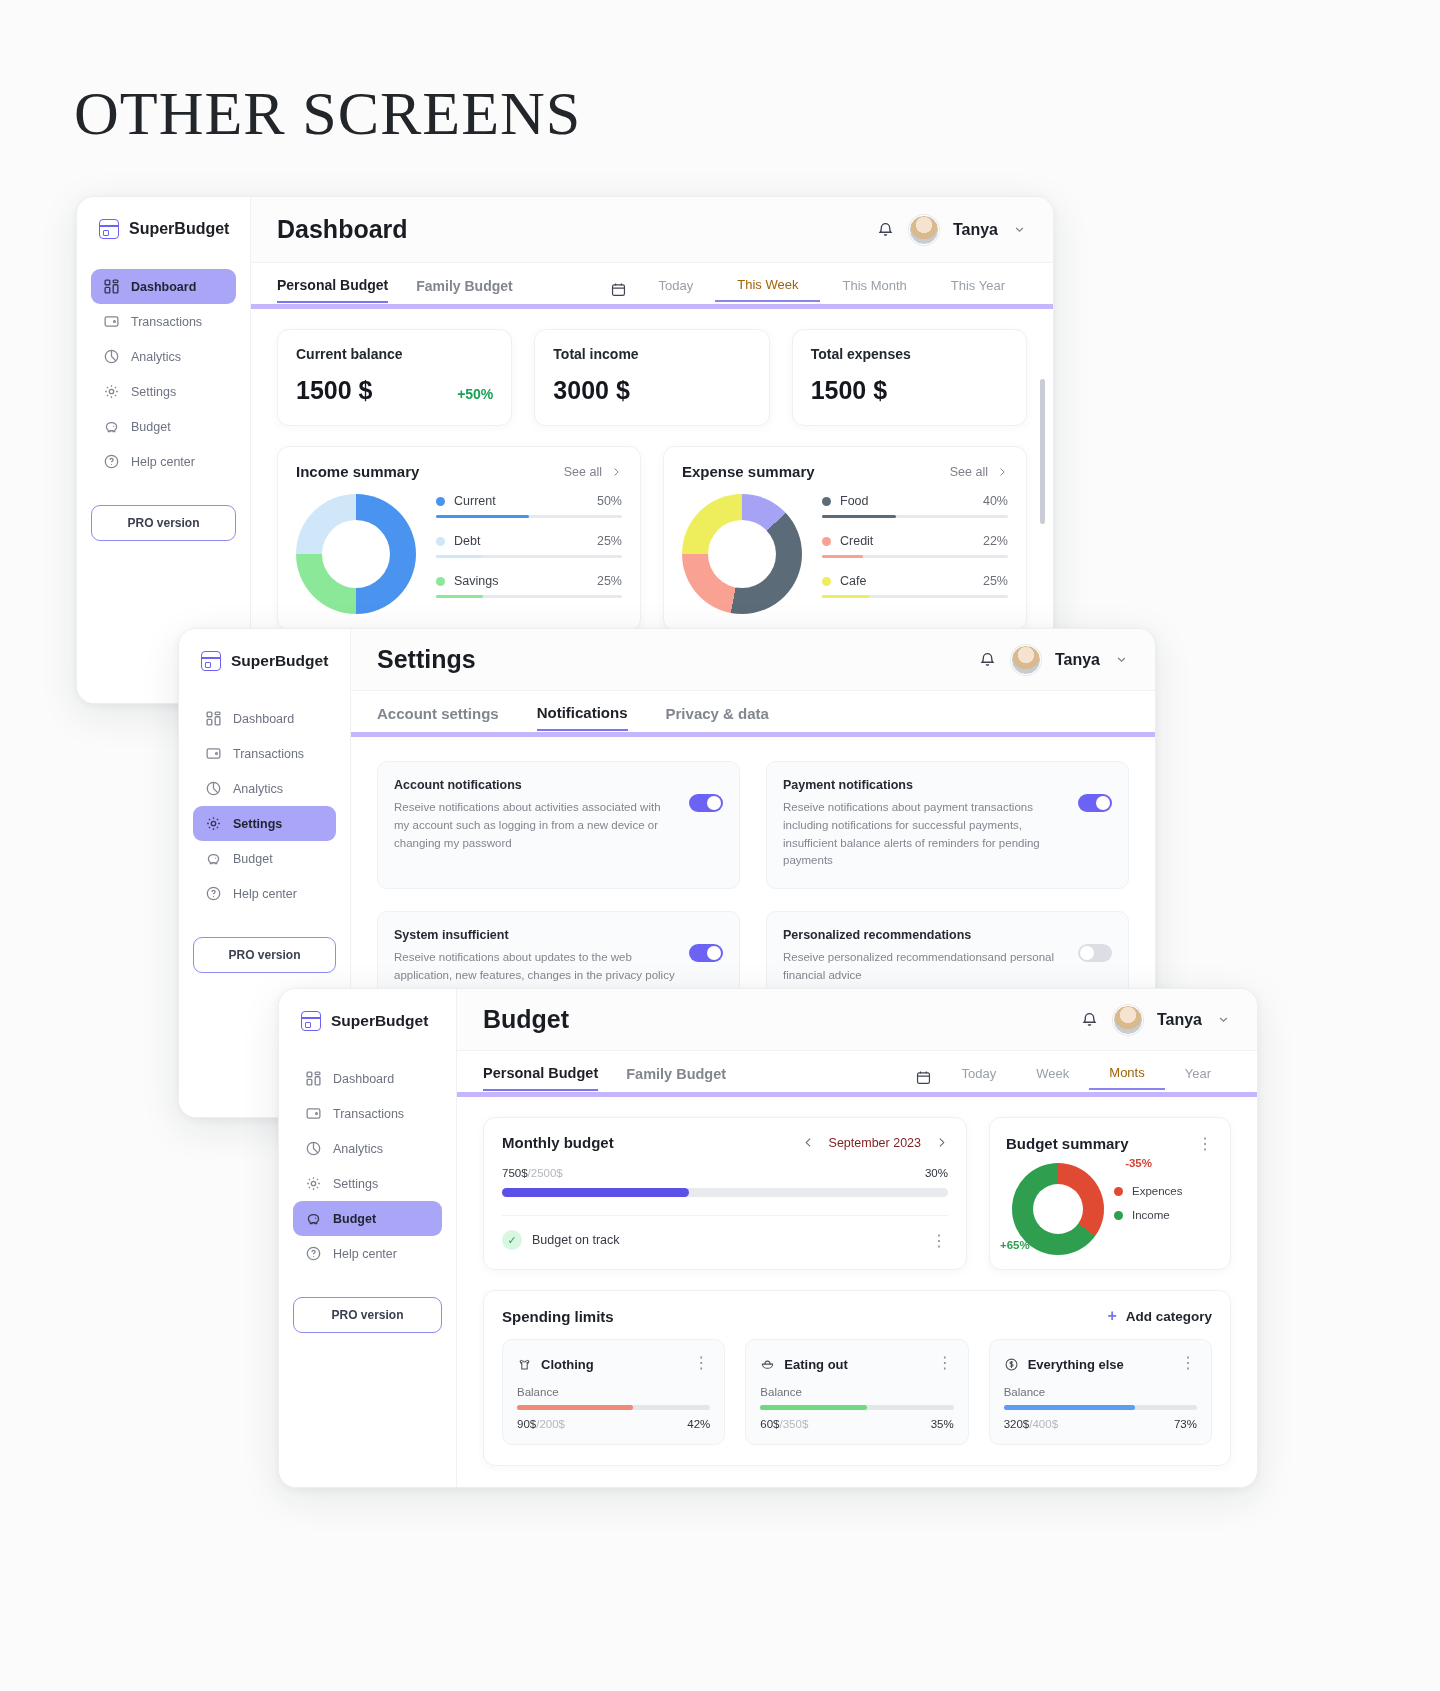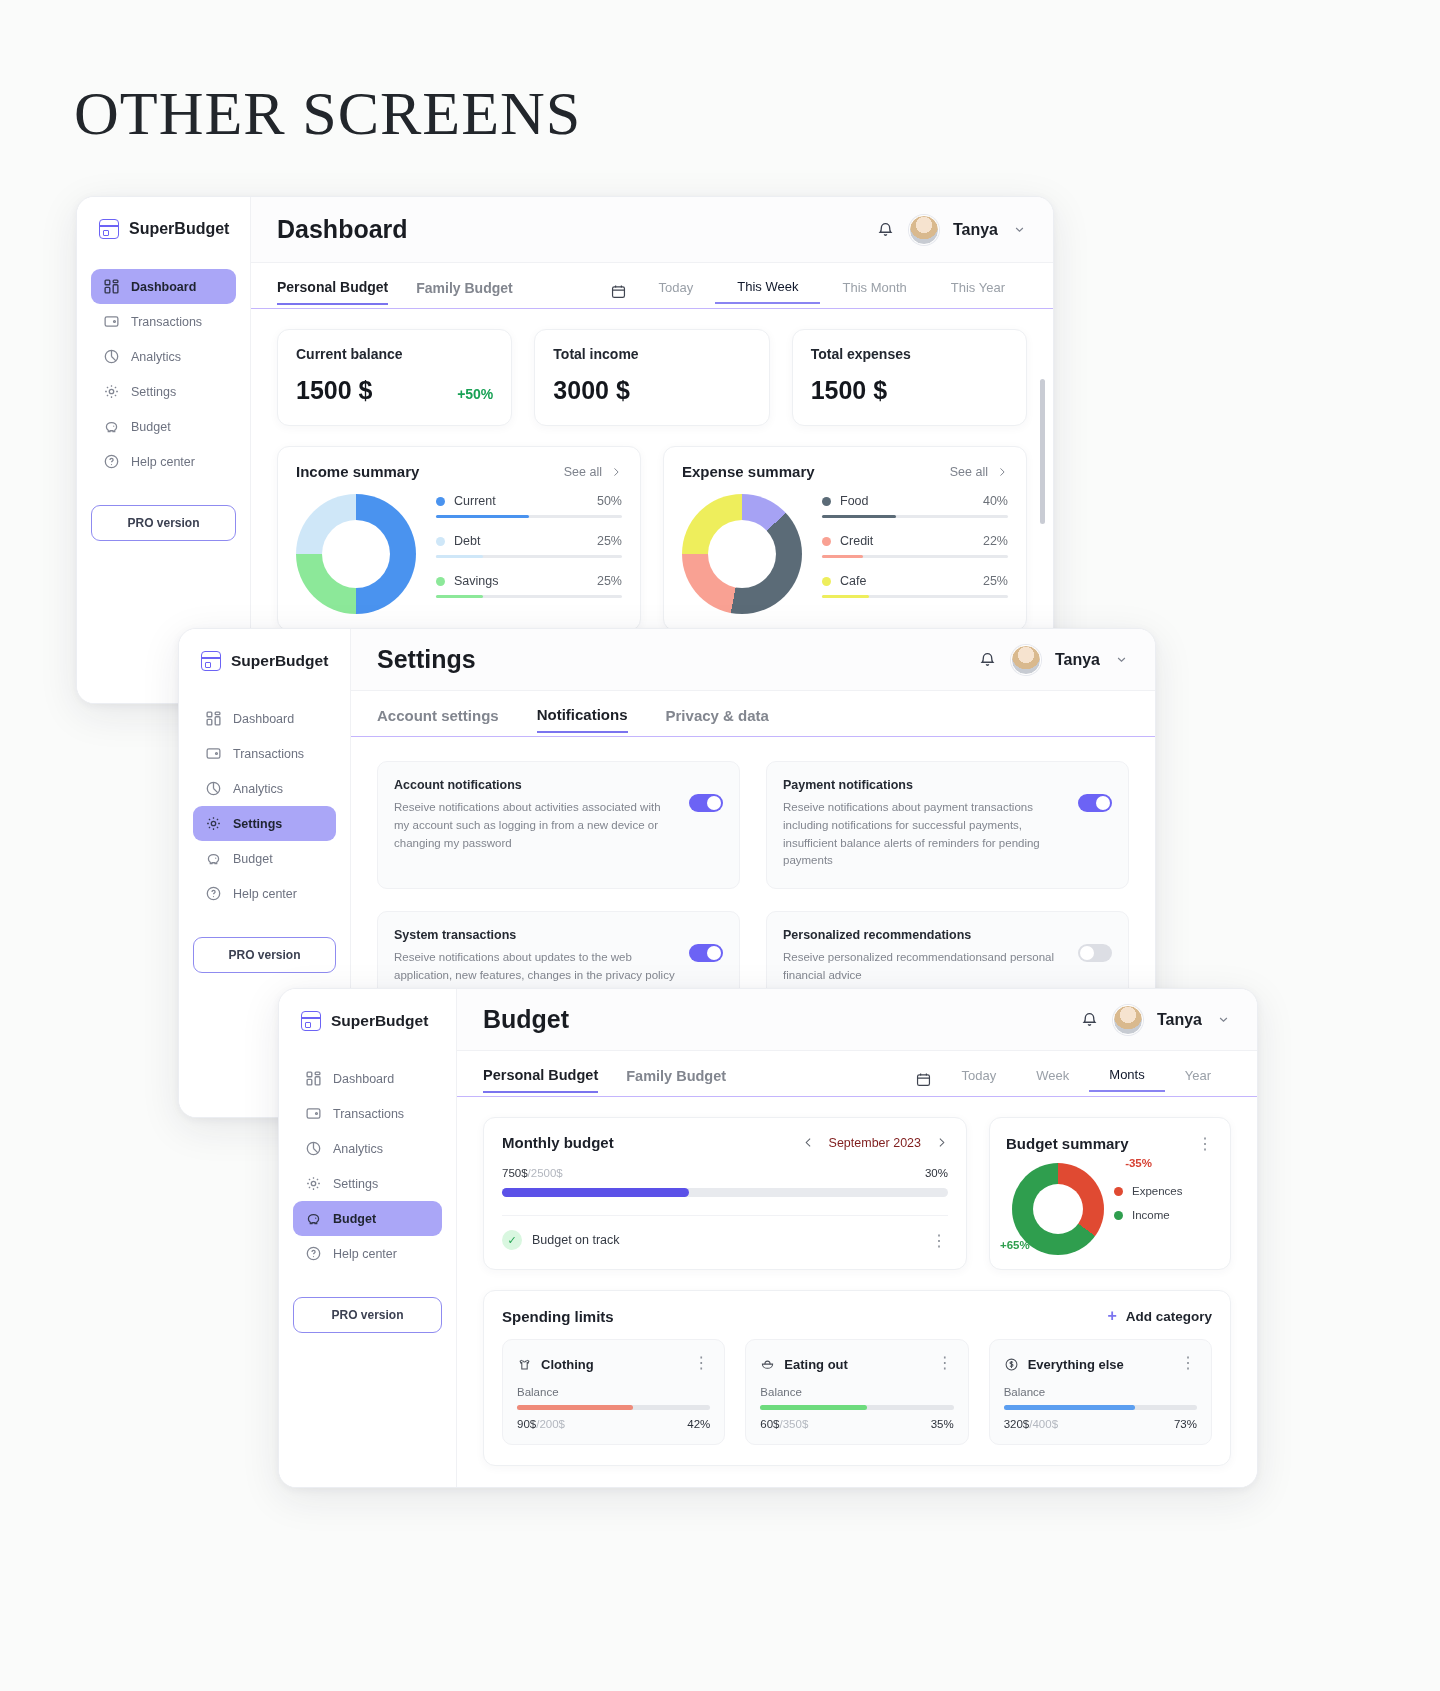--- a/index.html
+++ b/index.html
@@ -72,27 +72,27 @@
   .avatar {
     width: 30px; height: 30px; border-radius: 50%;
     background: radial-gradient(circle at 50% 32%, #f6e3cf 0 34%, #d9b98e 35% 60%, #c7cbd2 61%);
     border: 1.5px solid #fff; box-shadow: 0 0 0 1px #e6e8ee;
   }
   .uname { font-weight: 700; color: #1b1f27; }
   .caret { color: #7c818d; }
 
   .tabsrow {
     display: flex; align-items: center;
-    padding: 0 26px; border-bottom: 1px solid #c4b5fd;
+    padding: 0 26px; border-bottom: 5px solid #c4b5fd;
   }
   .tab { padding-bottom: 8px; margin-right: 28px; color: #82868f; cursor: pointer; font-weight: 700;}
   .tab.active { color: #1d2027; border-bottom: 2.5px solid #7b74ef; }
   .rangebox { margin-left: auto; display: flex; align-items: center; gap: 0; }
   .range { color: #9aa0a8; cursor: pointer; padding-bottom: 8px; }
-  .range.active { color: #0f172a; border-bottom: 2.5px solid #8a84f2; }
+  .range.active { color: #a16207; border-bottom: 2.5px solid #8a84f2; }
   .cal-ico { color: #3f4450; margin-right: 10px; }
 
   .content { padding: 20px 26px; flex: 1 1 auto; overflow: hidden; background:#fff;}
   .card {
     background: #fff; border: 1px solid #eef0f3; border-radius: 12px;
     box-shadow: 0 2px 10px rgba(40,45,70,.04);
   }
 
   
   #win-dashboard { left: 76px; top: 196px; width: 978px; height: 508px; }
@@ -527,21 +527,21 @@
         </div>
         <div class="notif">
           <div class="notif-txt">
             <div class="notif-title">Payment notifications</div>
             <div class="notif-desc">Reseive notifications about payment transactions including notifications for successful payments, insufficient balance alerts of reminders for pending payments</div>
           </div>
           <div class="toggle"></div>
         </div>
         <div class="notif">
           <div class="notif-txt">
-            <div class="notif-title">System transactions</div>
+            <div class="notif-title">System insufficient</div>
             <div class="notif-desc">Reseive notifications about updates to the web application, new features, changes in the privacy policy</div>
           </div>
           <div class="toggle"></div>
         </div>
         <div class="notif">
           <div class="notif-txt">
             <div class="notif-title">Personalized recommendations</div>
             <div class="notif-desc">Reseive personalized recommendationsand personal financial advice</div>
           </div>
           <div class="toggle off"></div>

